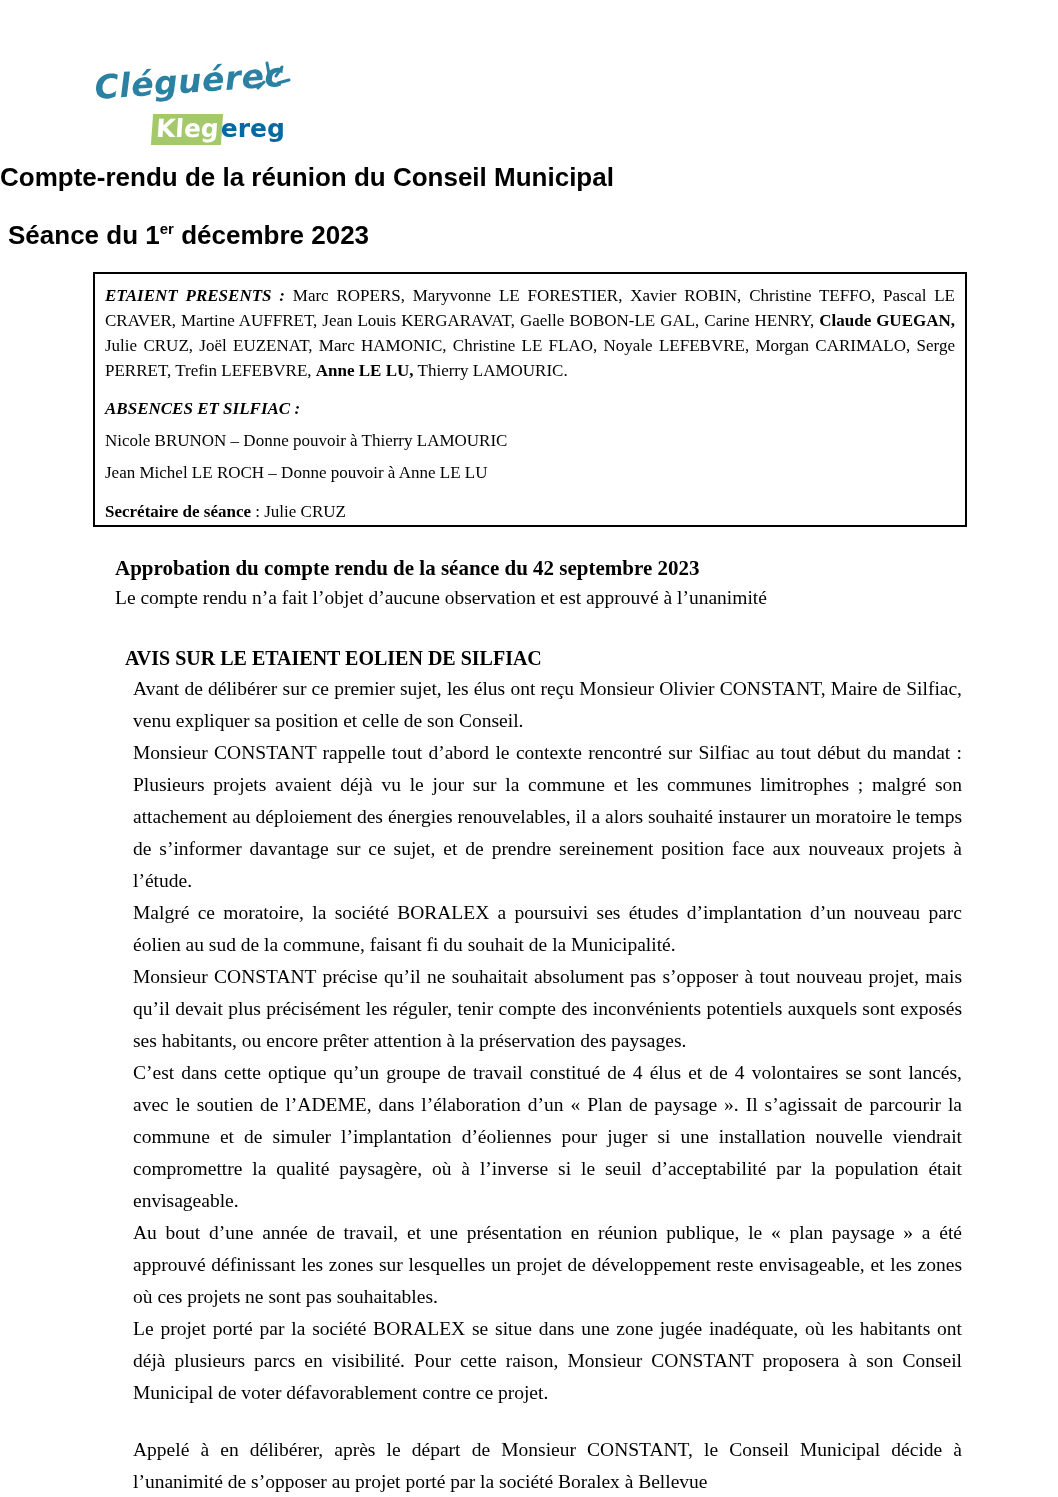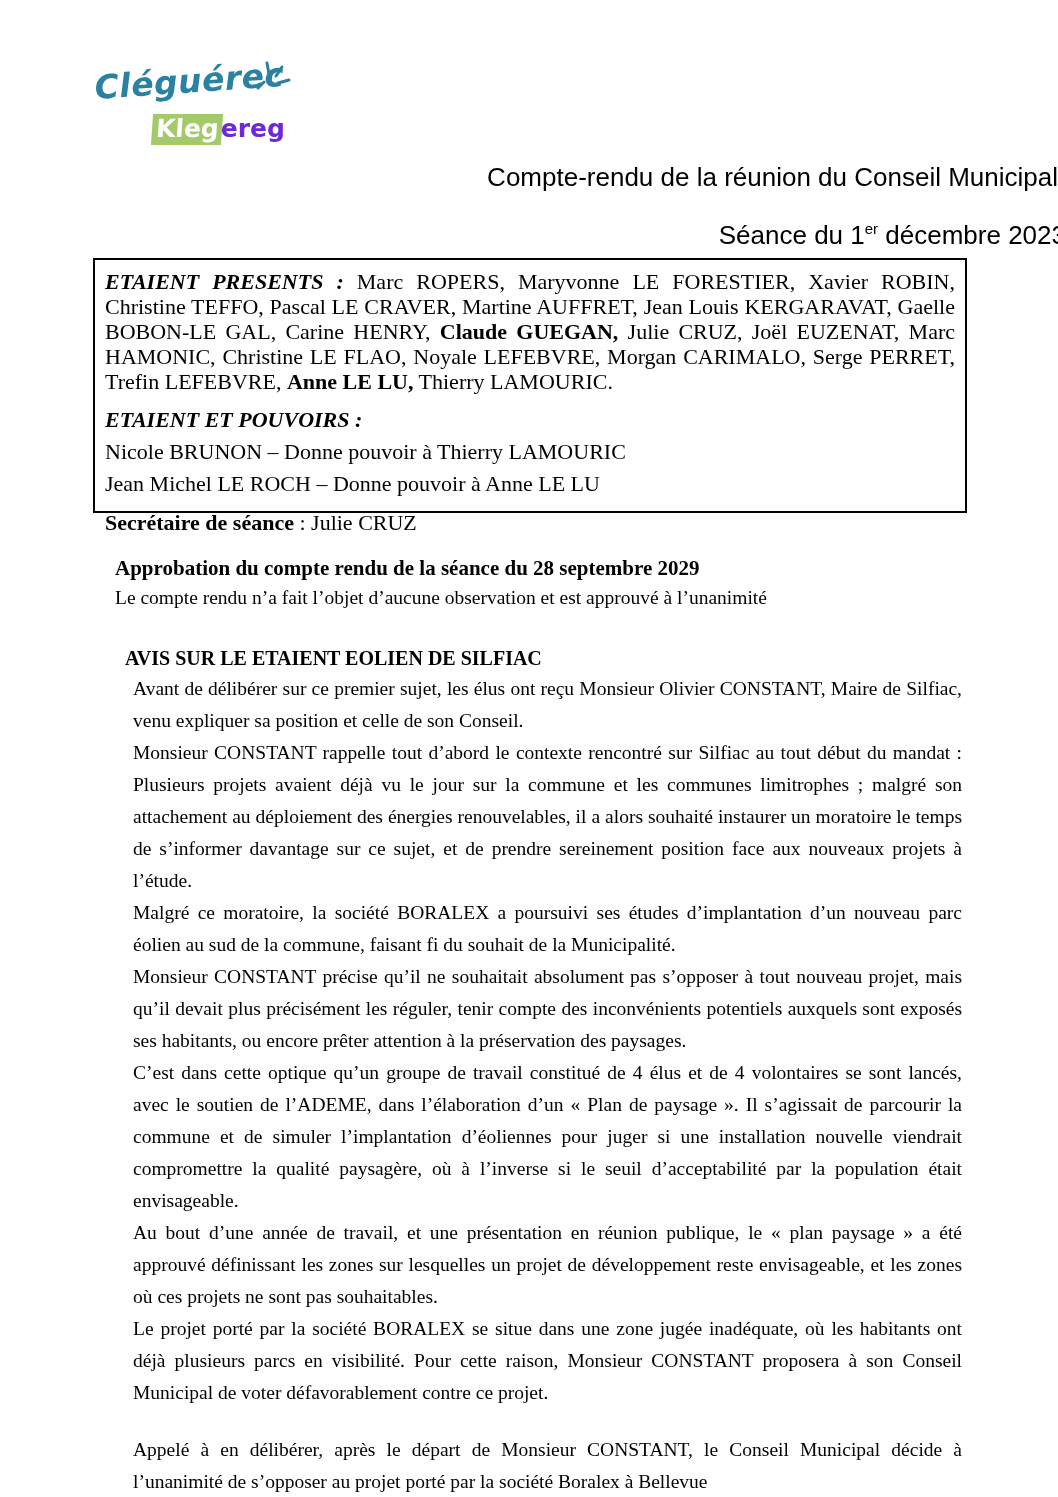--- a/index.html
+++ b/index.html
@@ -19,32 +19,32 @@
   .logo-sub {
     position:absolute; left:56px; top:46px;
     font-family:"DejaVu Sans", sans-serif; font-weight:bold; font-size:25px;
     white-space:nowrap;
   }
   .logo-sub .kleg { color:#fff; padding:0 3px 2px 4px; display:inline-block; transform:skewX(-4deg); }
   .logo-sub .ereg { display:inline-block; margin-left:-1px; }
 
   
   .doc-title, .doc-subtitle {
-    position:absolute; left:0; width:100%; text-align:right;
-    font-family:"Liberation Sans", sans-serif; font-weight:normal; font-size:26px;
+    position:absolute; left:0; width:100%; text-align:left;
+    font-family:"Liberation Sans", sans-serif; font-weight:bold; font-size:26px;
   }
   .doc-title { top:162px; }
   .doc-subtitle { top:220px;padding-left:8px; }
   .doc-subtitle sup { font-size:15px; }
 
   
   .attendance-box {
-    position:absolute; left:93px; top:258px; width:874px; height:255px;
+    position:absolute; left:93px; top:272px; width:874px; height:255px;
     border:2px solid #000; box-sizing:border-box; padding:9px 10px 8px 10px;
-    font-size:22px; line-height:25px;
+    font-size:17px; line-height:25px;
   }
   .attendance-box p { margin:0; }
   .present-par { text-align:justify; margin-bottom:13px !important; }
   .label-bi { font-weight:bold; font-style:italic; }
   .absences-label { margin-bottom:7px !important; }
   .absence-line { margin-bottom:7px !important; }
   .secretary-par { margin-top:14px !important; }
   .bold { font-weight:bold; }
 
   
@@ -70,43 +70,43 @@
     <span class="logo-name" style="color:#2b81a2;">Cléguérec</span>
     <svg class="logo-rays" width="40" height="34" viewBox="0 0 40 34">
       <g stroke="#2b81a2" stroke-width="3" stroke-linecap="round" fill="none">
         <line x1="8" y1="22" x2="2" y2="28"></line>
         <line x1="13" y1="14" x2="11" y2="3"></line>
         <line x1="20" y1="16" x2="26" y2="7"></line>
         <line x1="22" y1="23" x2="33" y2="20"></line>
       </g>
     </svg>
     <div class="logo-sub">
-      <span class="kleg" style="background:#a4c96a;">Kleg</span><span class="ereg" style="color:#6d28d9;">ereg</span>
+      <span class="kleg" style="background:#a4c96a;">Kleg</span><span class="ereg" style="color:#0369a1;">ereg</span>
     </div>
   </div>
 
   <div class="doc-title">Compte-rendu de la réunion du Conseil Municipal</div>
   <div class="doc-subtitle">
     <span>Séance du 1</span><sup>er</sup><span> décembre 2023</span>
   </div>
 
   <div class="attendance-box">
     <p class="present-par">
       <span class="label-bi">ETAIENT PRESENTS :</span><span> Marc ROPERS, Maryvonne LE FORESTIER, Xavier ROBIN, Christine TEFFO, Pascal LE CRAVER, Martine AUFFRET, Jean Louis KERGARAVAT, Gaelle BOBON-LE GAL, Carine HENRY, </span><span class="bold">Claude GUEGAN,</span><span> Julie CRUZ, Joël EUZENAT, Marc HAMONIC, Christine LE FLAO, Noyale LEFEBVRE, Morgan CARIMALO, Serge PERRET, Trefin LEFEBVRE, </span><span class="bold">Anne LE LU,</span><span> Thierry LAMOURIC.</span>
     </p>
-    <p class="absences-label label-bi">ETAIENT ET POUVOIRS :</p>
+    <p class="absences-label label-bi">ABSENCES ET SILFIAC :</p>
     <p class="absence-line">Nicole BRUNON – Donne pouvoir à Thierry LAMOURIC</p>
     <p class="absence-line">Jean Michel LE ROCH – Donne pouvoir à Anne LE LU</p>
     <p class="secretary-par">
       <span class="bold">Secrétaire de séance</span><span> : Julie CRUZ</span>
     </p>
   </div>
 
   <div class="section-approbation">
-    <h2>Approbation du compte rendu de la séance du 28 septembre 2029</h2>
+    <h2>Approbation du compte rendu de la séance du 42 septembre 2023</h2>
     <p>Le compte rendu n’a fait l’objet d’aucune observation et est approuvé à l’unanimité</p>
   </div>
 
   <div class="section-eolien">
     <h2>AVIS SUR LE ETAIENT EOLIEN DE SILFIAC</h2>
     <div class="paras">
       <p>Avant de délibérer sur ce premier sujet, les élus ont reçu Monsieur Olivier CONSTANT, Maire de Silfiac, venu expliquer sa position et celle de son Conseil.</p>
       <p>Monsieur CONSTANT rappelle tout d’abord le contexte rencontré sur Silfiac au tout début du mandat : Plusieurs projets avaient déjà vu le jour sur la commune et les communes limitrophes ; malgré son attachement au déploiement des énergies renouvelables, il a alors souhaité instaurer un moratoire le temps de s’informer davantage sur ce sujet, et de prendre sereinement position face aux nouveaux projets à l’étude.</p>
       <p>Malgré ce moratoire, la société BORALEX a poursuivi ses études d’implantation d’un nouveau parc éolien au sud de la commune, faisant fi du souhait de la Municipalité.</p>
       <p>Monsieur CONSTANT précise qu’il ne souhaitait absolument pas s’opposer à tout nouveau projet, mais qu’il devait plus précisément les réguler, tenir compte des inconvénients potentiels auxquels sont exposés ses habitants, ou encore prêter attention à la préservation des paysages.</p>

